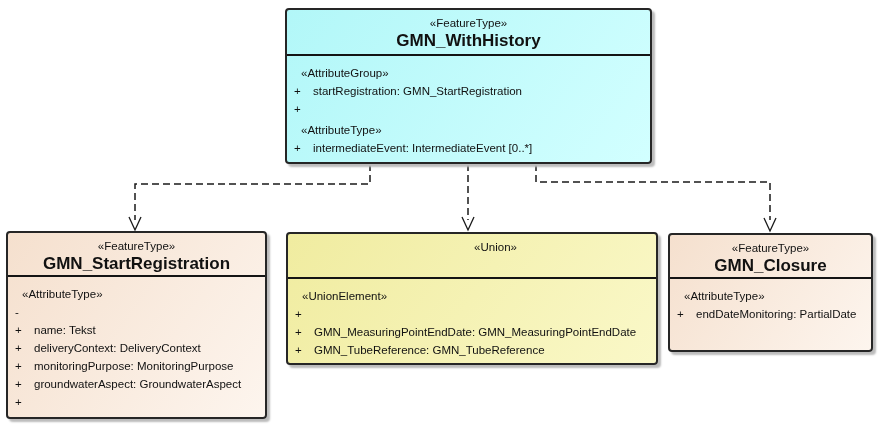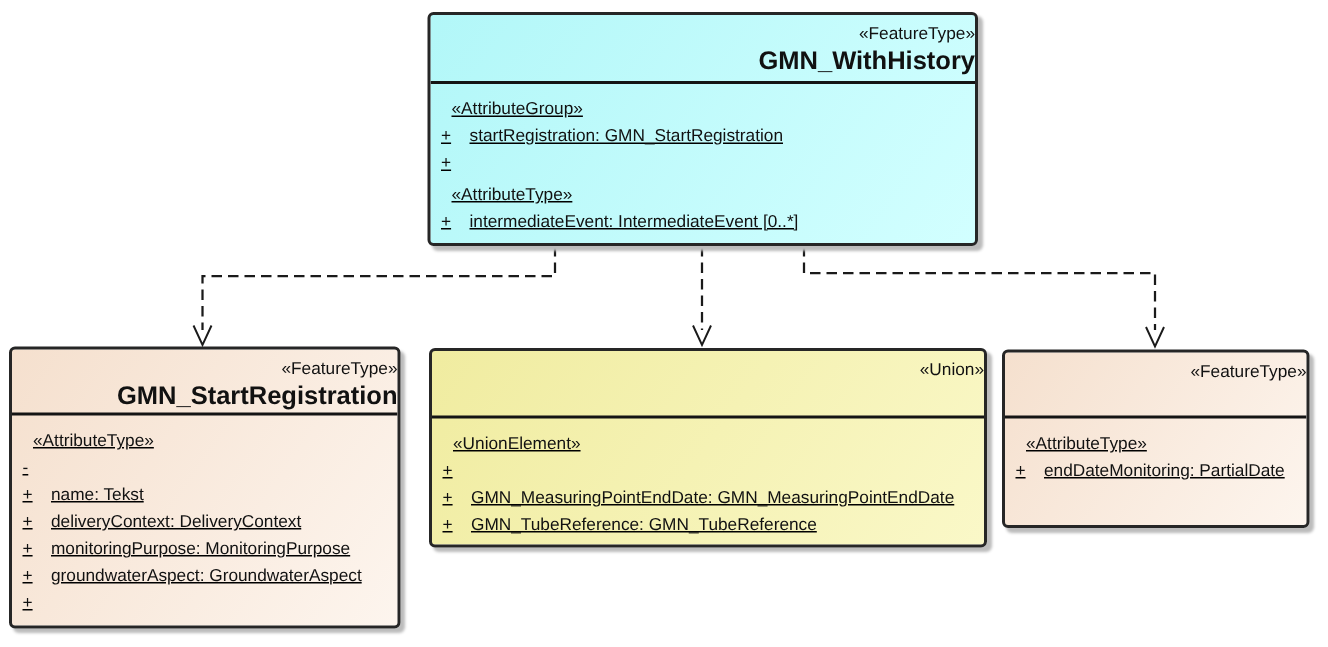--- a/index.html
+++ b/index.html
@@ -14,41 +14,41 @@
   .uml-box {
     position: absolute;
     box-sizing: border-box;
     border: 2px solid #262626;
     border-radius: 4px;
     box-shadow: 3px 3px 2px 0 #bcbcbc;
     overflow: hidden;
   }
   .box-header {
     box-sizing: border-box;
-    text-align: right;
+    text-align: center;
     border-bottom: 2px solid #141414;
     padding-top: 5px;
   }
   .stereotype {
     font-size: 11.5px;
     color: #111111;
     line-height: 17px;
   }
   .box-name {
     font-size: 17px;
     font-weight: bold;
     color: #111111;
     line-height: 18px;
   }
   .box-name.underlined { text-decoration: underline; }
   .box-body {
     padding-top: 5px;
     overflow: hidden;
   }
-  .section { margin-top: 3px; text-decoration: underline; }
+  .section { margin-top: 3px; }
   .section-stereotype {
     font-size: 11.5px;
     color: #111111;
     padding-left: 14px;
     line-height: 18px;
     white-space: nowrap;
   }
   .attr-row {
     display: flex;
     font-size: 11.5px;
@@ -170,20 +170,21 @@
           <span class="attr-prefix">+</span>
           <span class="attr-text">GMN_TubeReference: GMN_TubeReference</span>
         </div>
       </div>
     </div>
   </div>
 
   <div class="uml-box" style="left: 668px; top: 233px; width: 205px; height: 119px; background: linear-gradient(125deg, rgb(245, 224, 206) 0%, rgb(253, 245, 238) 100%);">
     <div class="box-header" style="height:44px;">
       <div class="stereotype">«FeatureType»</div>
+      <div class="box-name">GMN_Closure</div>
     </div>
     <div class="box-body">
       <div class="section">
         <div class="section-stereotype">«AttributeType»</div>
         <div class="attr-row">
           <span class="attr-prefix">+</span>
           <span class="attr-text">endDateMonitoring: PartialDate</span>
         </div>
       </div>
     </div>

